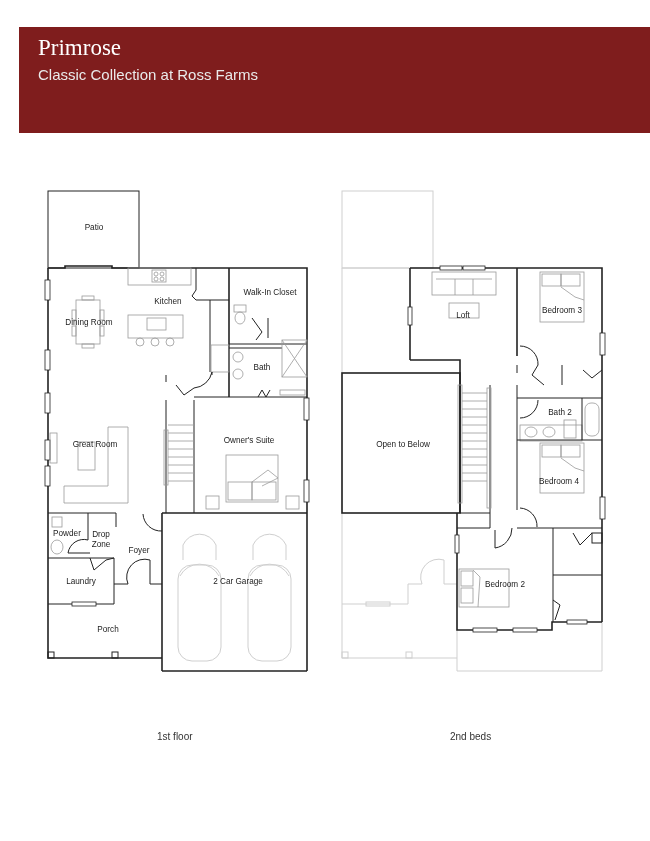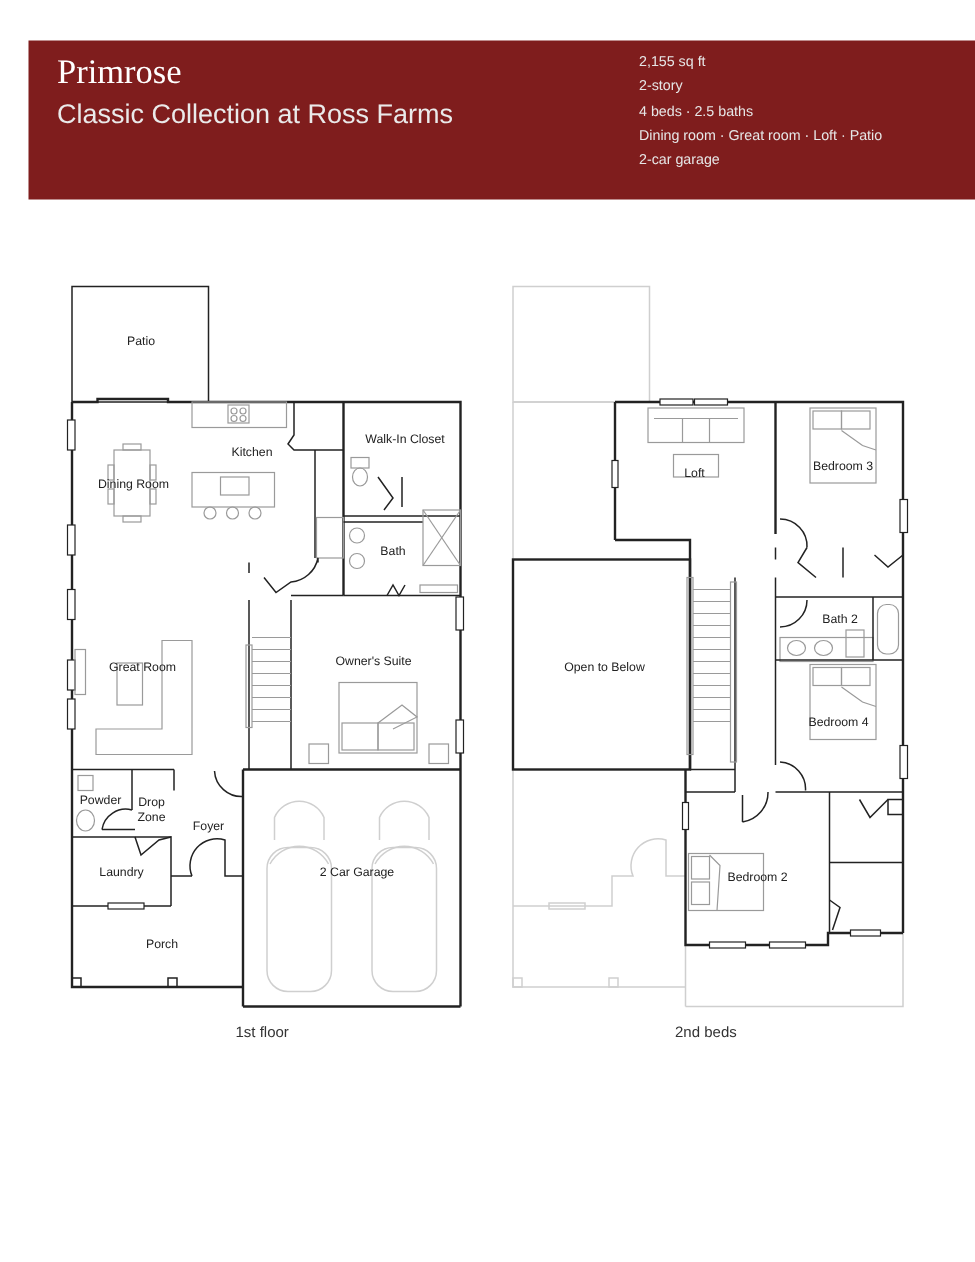--- a/index.html
+++ b/index.html
@@ -1,43 +1,36 @@
 <!DOCTYPE html>
 <html><head>
 <meta charset="utf-8">
 <style>
   html,body{margin:0;padding:0;background:#ffffff;}
   body{width:650px;height:841px;position:relative;overflow:hidden;font-family:"Liberation Sans",sans-serif;}
   .header{position:absolute;left:19px;top:27px;width:612px;height:106px;background:#7f1d1d;color:#ffffff;padding-left:28px;}
   .title{position:absolute;left:19px;top:8px;font-family:"Liberation Serif",serif;font-size:23px;color:#fff;font-weight:normal;}
-  .subtitle{position:absolute;left:19px;top:39px;font-size:18px;color:#eaeaea;}
+  .subtitle{position:absolute;left:19px;top:39px;font-size:15px;color:#eaeaea;}
   .specs{position:absolute;left:407px;top:7px;font-size:9.5px;color:#e6e6e6;line-height:16.3px;}
   .specs div{white-space:nowrap;}
   svg.plan{position:absolute;left:0;top:0;}
   .room-label{font-family:"Liberation Sans",sans-serif;font-size:8.2px;fill:#222;}
-  .floor-label{position:absolute;font-size:10px;color:#333;}
+  .floor-label{position:absolute;font-size:10px;color:#333;margin-top:48px;}
   .w{stroke:#222;stroke-width:1.6;fill:none;}
   .t{stroke:#222;stroke-width:1;fill:none;}
   .f{stroke:#9a9a9a;stroke-width:0.8;fill:none;}
   .g{stroke:#cfcfcf;stroke-width:1;fill:none;}
   .win{fill:#fff;stroke:#222;stroke-width:0.8;}
 </style>
 </head>
 <body>
 
 <div class="header">
   <div class="title">Primrose</div>
   <div class="subtitle">Classic Collection at Ross Farms</div>
-  <div class="specs">
-    <div>2,155 sq ft</div>
-    <div>2-story</div>
-    <div>4 beds · 2.5 baths</div>
-    <div>Dining room · Great room · Loft · Patio</div>
-    <div>2-car garage</div>
-  </div>
 </div>
 
 <svg class="plan" width="650" height="841" viewBox="0 0 650 841">
 
   <g>
 
     <rect x="48" y="191" width="91" height="77" class="t"></rect>
 
     <polyline class="w" points="48,268 48,658 162,658"></polyline>
     <polyline class="w" points="48,268 65,268 65,266 112,266 112,268 307,268 307,350"></polyline>

